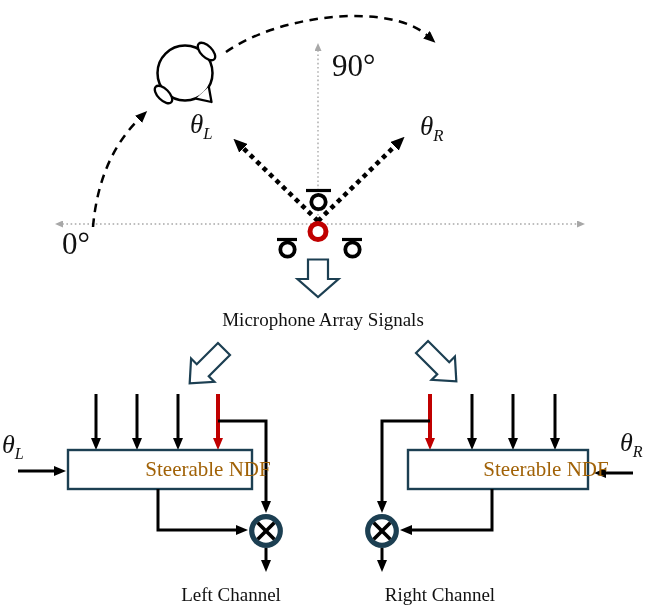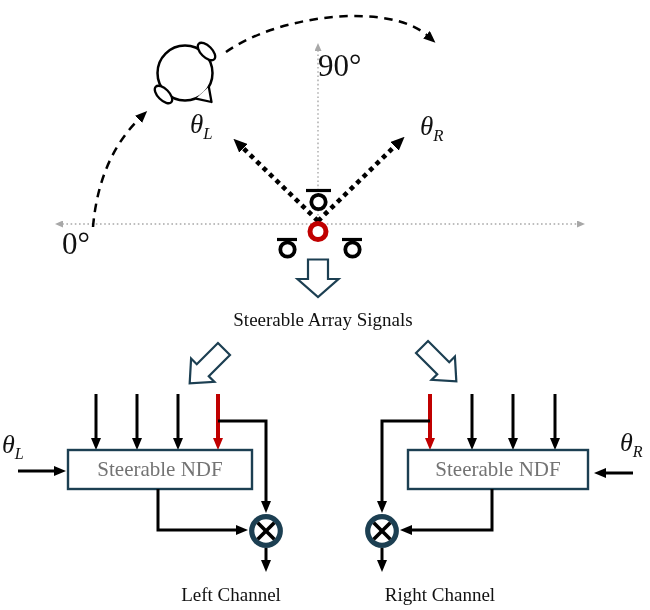--- a/index.html
+++ b/index.html
@@ -21,21 +21,21 @@
   .deg{font-size:31px;}
   .theta-lg{font-size:27px;}
   .theta-md{font-size:26px;}
   .theta-lg i,.theta-md i{font-style:italic;}
   .theta-lg sub,.theta-md sub{font-size:0.62em;font-style:italic;}
   .caption{font-size:19px;}
   .center{transform:translateX(-50%);}
   .ndf-label{
     position:absolute;
     display:flex;align-items:center;justify-content:center;
-    font-size:21px;color:#737373;
+    font-size:21px;color:#a16207;margin-left:48px;
   }
 </style>
 </head>
 <body>
 
 <div id="figure">
 
   <svg width="650" height="610" viewBox="0 0 650 610">
     <defs>
       <marker id="ahB" markerUnits="userSpaceOnUse" markerWidth="12" markerHeight="10" viewBox="0 0 12 10" refX="2" refY="5" orient="auto">
@@ -122,26 +122,26 @@
       <g>
         <circle cx="382" cy="531" r="14.3" fill="#fff" stroke="#1c3f52" stroke-width="5.2"></circle>
         <line x1="373.7" y1="522.7" x2="390.3" y2="539.3" stroke="#000" stroke-width="3.6"></line>
         <line x1="390.3" y1="522.7" x2="373.7" y2="539.3" stroke="#000" stroke-width="3.6"></line>
       </g>
       <line x1="382" y1="548" x2="382" y2="562" stroke="#000" stroke-width="3" marker-end="url(#ahB)"></line>
     </g>
   </svg>
 
   <div class="lbl deg" style="left:62px;top:228px">0°</div>
-  <div class="lbl deg" style="left:318px;top:50px">90°</div>
+  <div class="lbl deg" style="left:332px;top:50px">90°</div>
 
   <div class="lbl theta-lg" style="left:190px;top:111px"><i>θ</i><sub>L</sub></div>
   <div class="lbl theta-lg" style="left:420px;top:113px"><i>θ</i><sub>R</sub></div>
 
-  <div class="lbl caption center" style="left:323px;top:310px">Steerable Array Signals</div>
+  <div class="lbl caption center" style="left:323px;top:310px">Microphone Array Signals</div>
 
   <div class="lbl theta-md" style="left:2px;top:432px"><i>θ</i><sub>L</sub></div>
   <div class="lbl theta-md" style="left:620px;top:430px"><i>θ</i><sub>R</sub></div>
 
   <div class="ndf-label" style="left:68px;top:450px;width:184px;height:39px">Steerable NDF</div>
   <div class="ndf-label" style="left:408px;top:450px;width:180px;height:39px">Steerable NDF</div>
 
   <div class="lbl caption center" style="left:231px;top:585px">Left Channel</div>
   <div class="lbl caption center" style="left:440px;top:585px">Right Channel</div>
 

